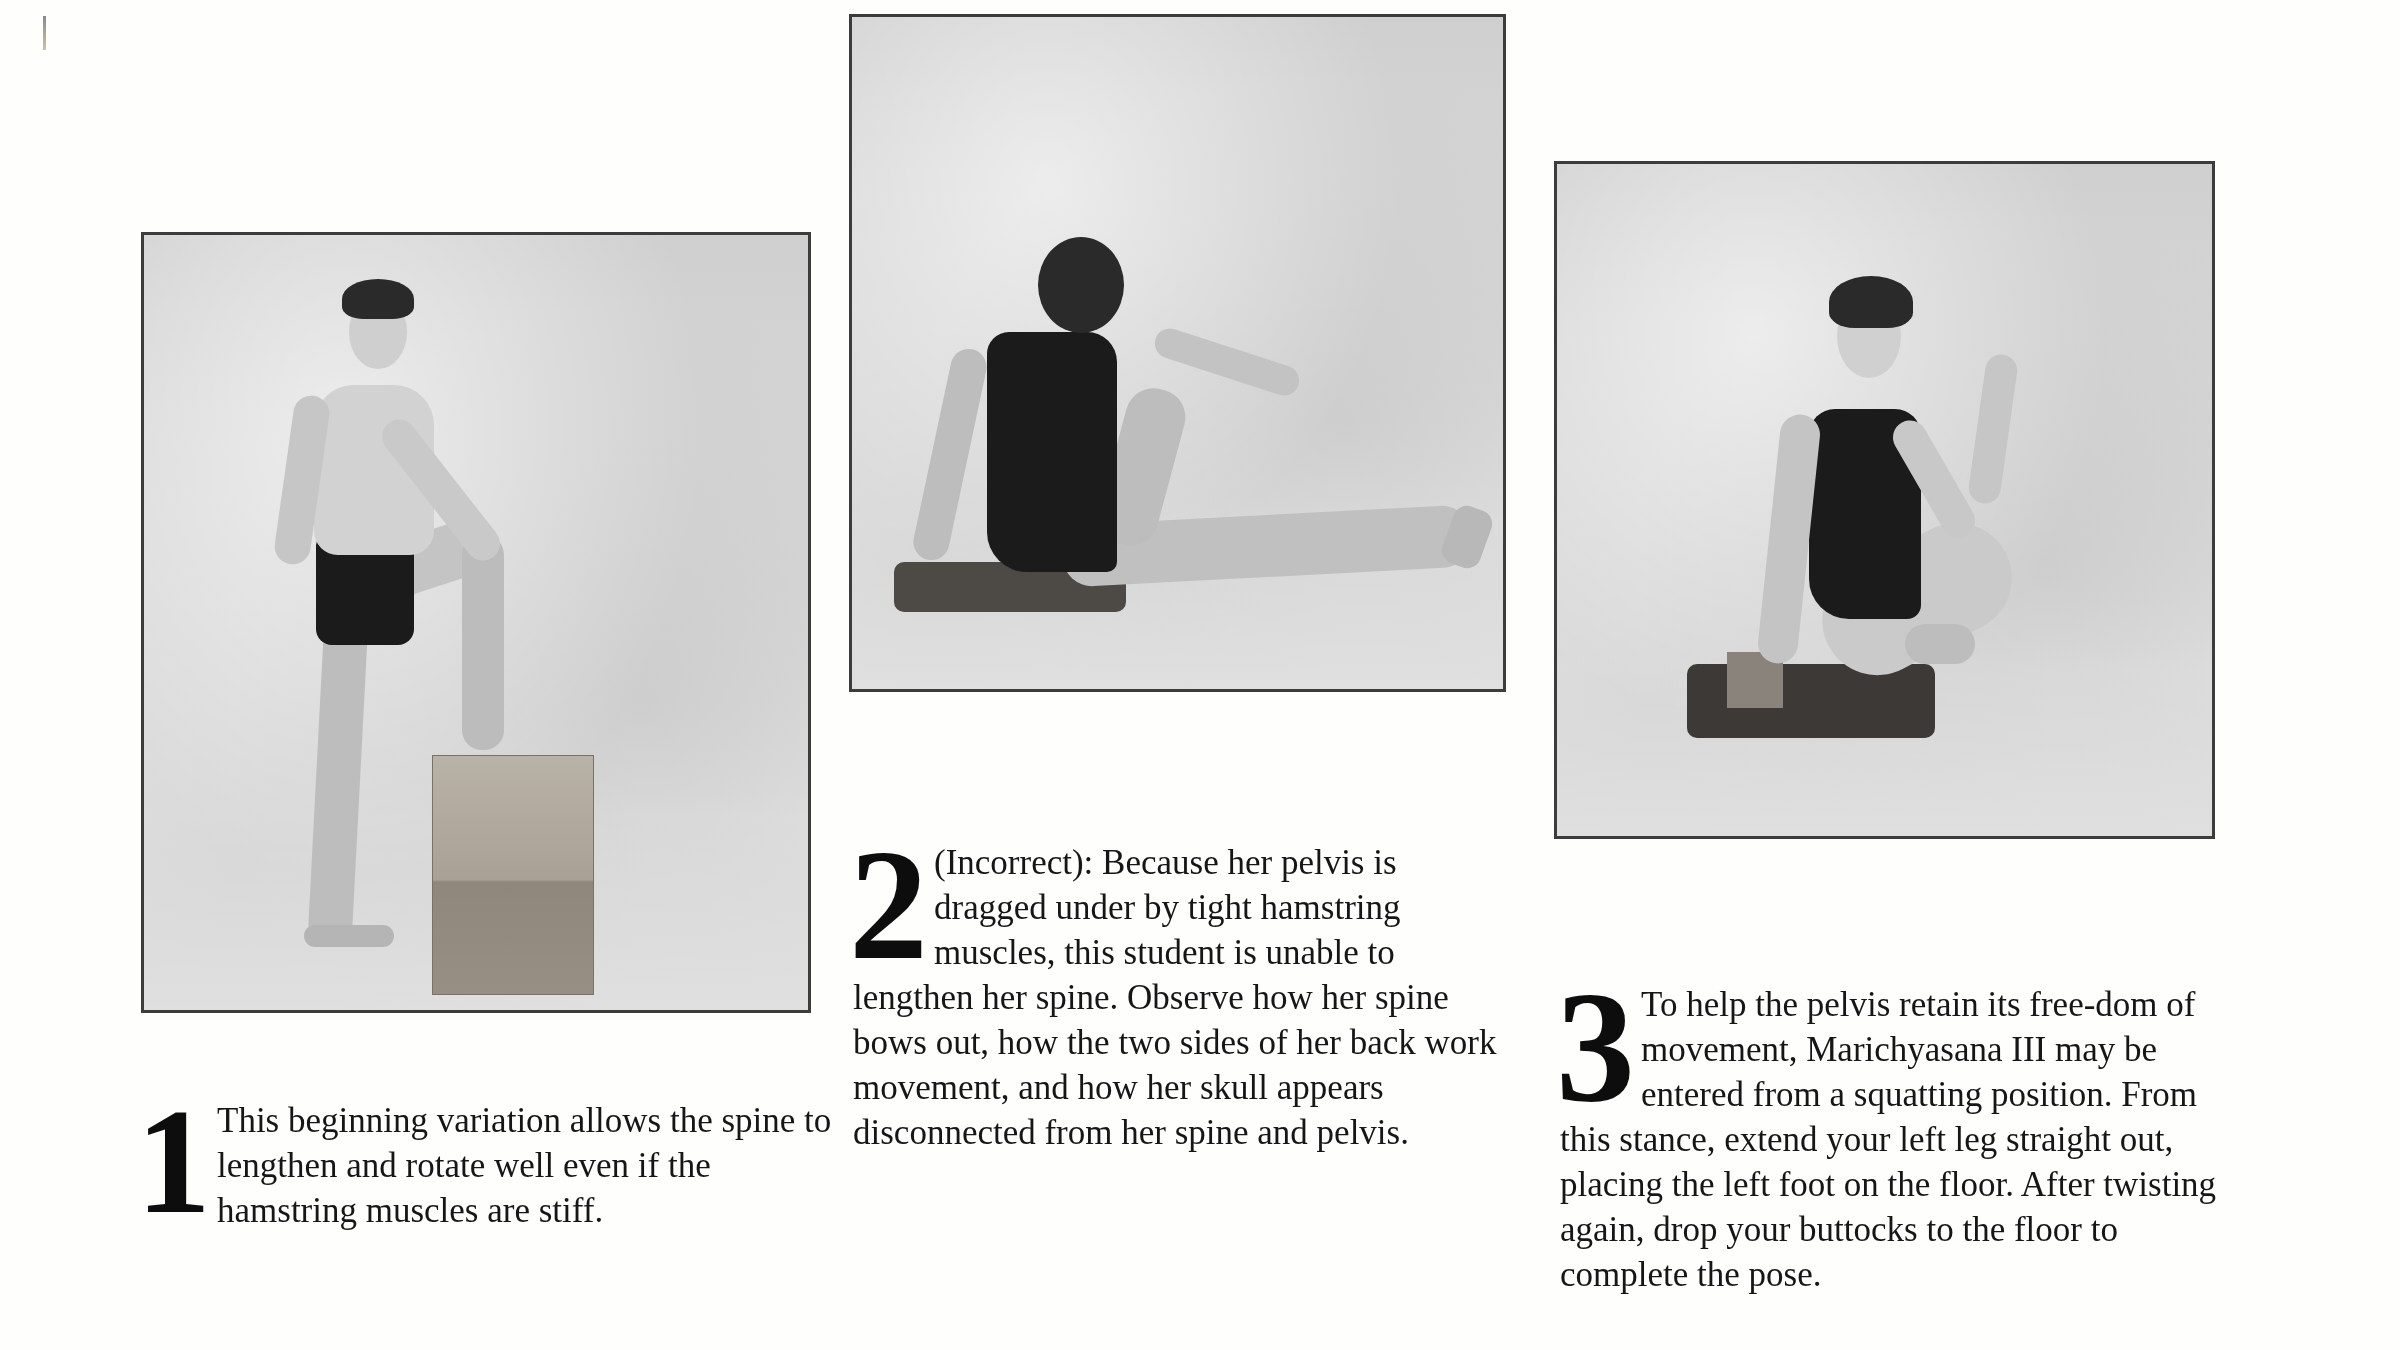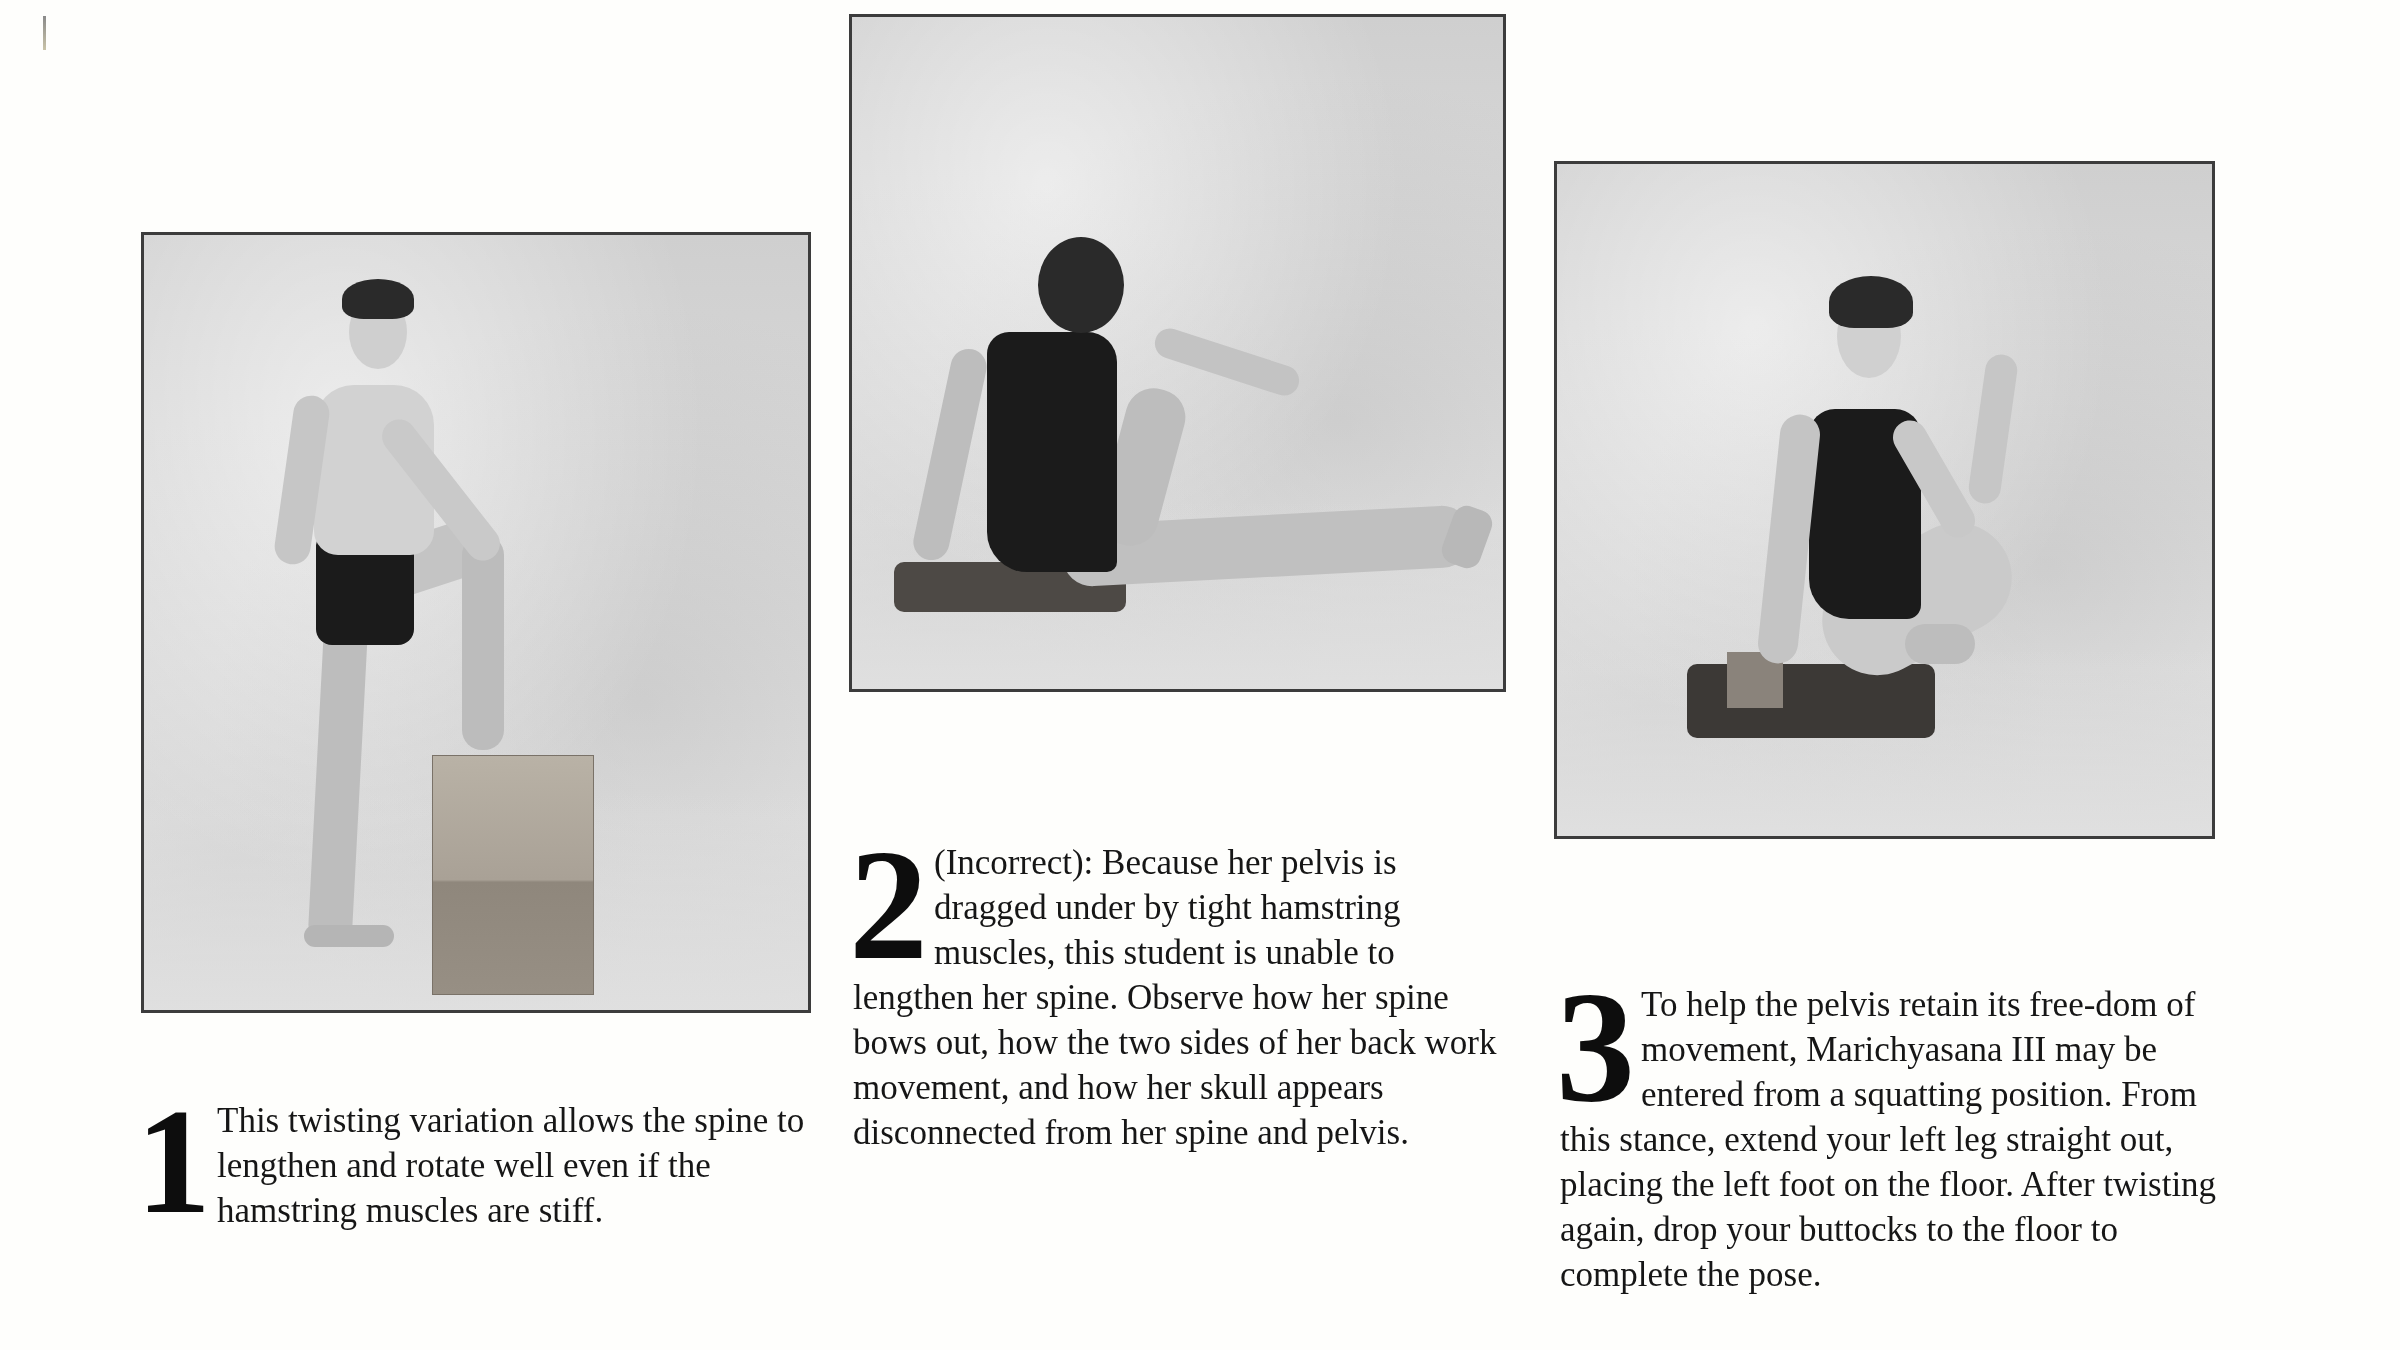--- a/index.html
+++ b/index.html
@@ -109,21 +109,21 @@
 
   <div class="fig skin" style="left:360px; top:250px; width:34px; height:130px; border-radius:17px; background:#c8c8c8; transform:rotate(-30deg);"></div>
   <div class="fig skin" style="left:420px; top:190px; width:32px; height:150px; border-radius:16px; background:#c6c6c6; transform:rotate(8deg);"></div>
 
   <div class="fig skin" style="left:280px; top:130px; width:64px; height:84px; border-radius:50%; background:#d0d0d0;"></div>
   <div class="fig hair" style="left:272px; top:112px; width:84px; height:52px; border-radius:50% 50% 30% 30%;"></div>
 </div>
 
 <div class="caption" style="left:140px; top:1098px; width:700px;">
   <span class="dropcap" style="font-size:150px; line-height:118px; margin-top:4px;">1</span>
-  <span>This twisting variation allows the spine to lengthen and rotate well even if the hamstring muscles are stiff.</span>
+  <span>This beginning variation allows the spine to lengthen and rotate well even if the hamstring muscles are stiff.</span>
 </div>
 
 <div class="caption" style="left:853px; top:840px; width:660px;">
   <span class="dropcap">2</span>
   <b>(Incorrect)</b><span>: Because her pelvis is dragged under by tight hamstring muscles, this student is unable to lengthen her spine. Observe how her spine bows out, how the two sides of her back work movement, and how her skull appears disconnected from her spine and pelvis.</span>
 </div>
 
 <div class="caption" style="left:1560px; top:982px; width:680px;">
   <span class="dropcap">3</span>
   <span>To help the pelvis retain its free-dom of movement, Marichyasana III may be entered from a squatting position. From this stance, extend your left leg straight out, placing the left foot on the floor. After twisting again, drop your buttocks to the floor to complete the pose.</span>

